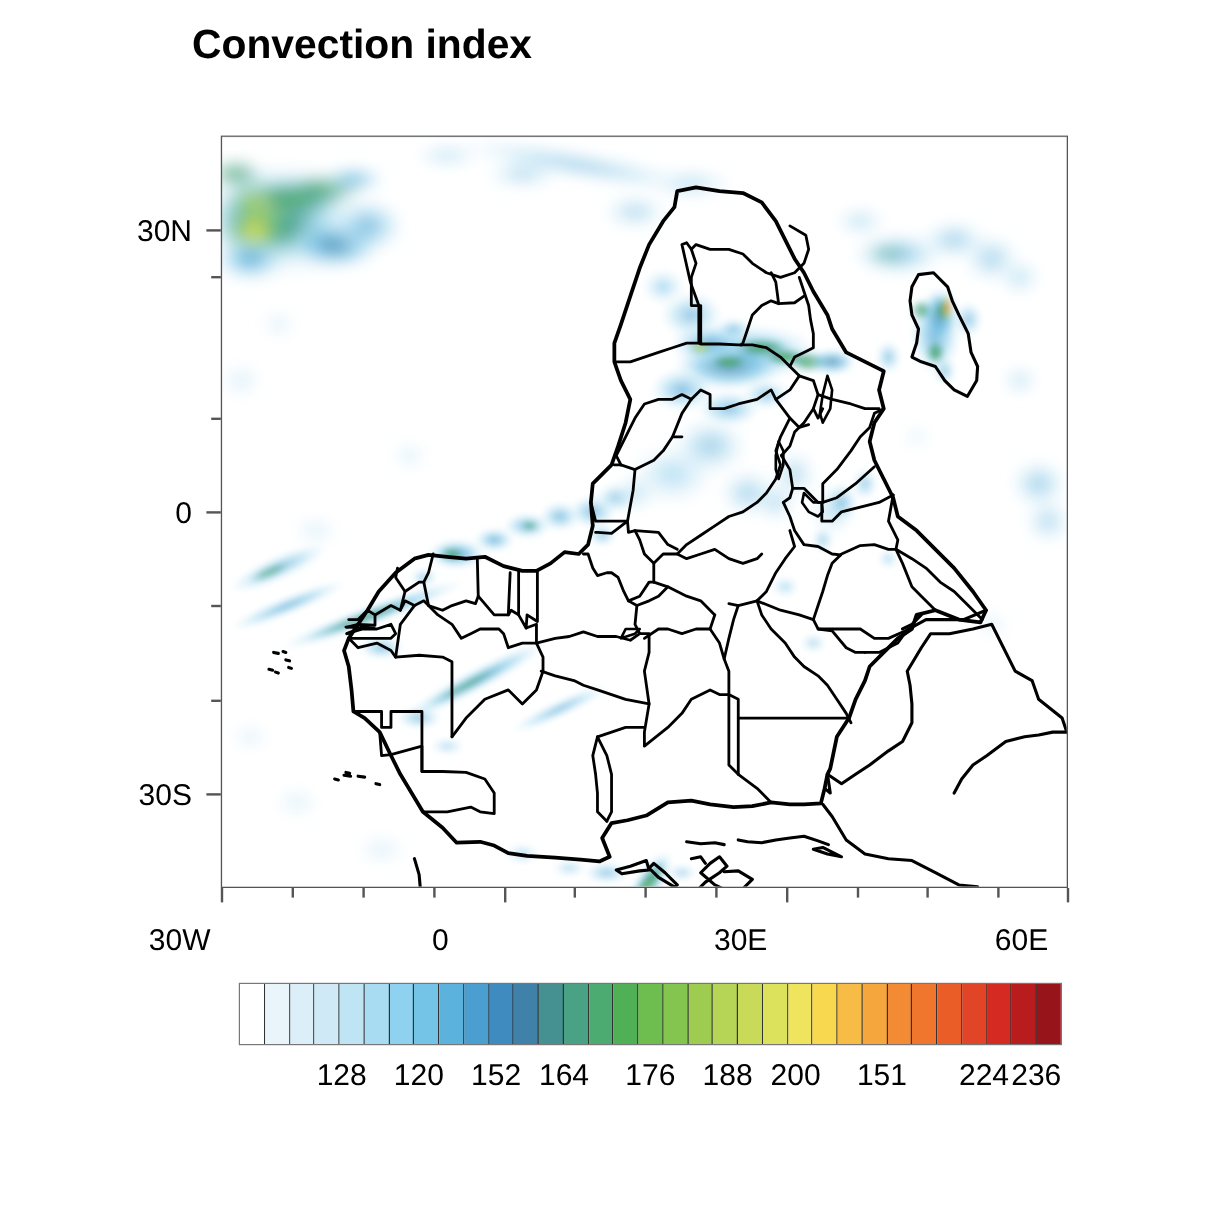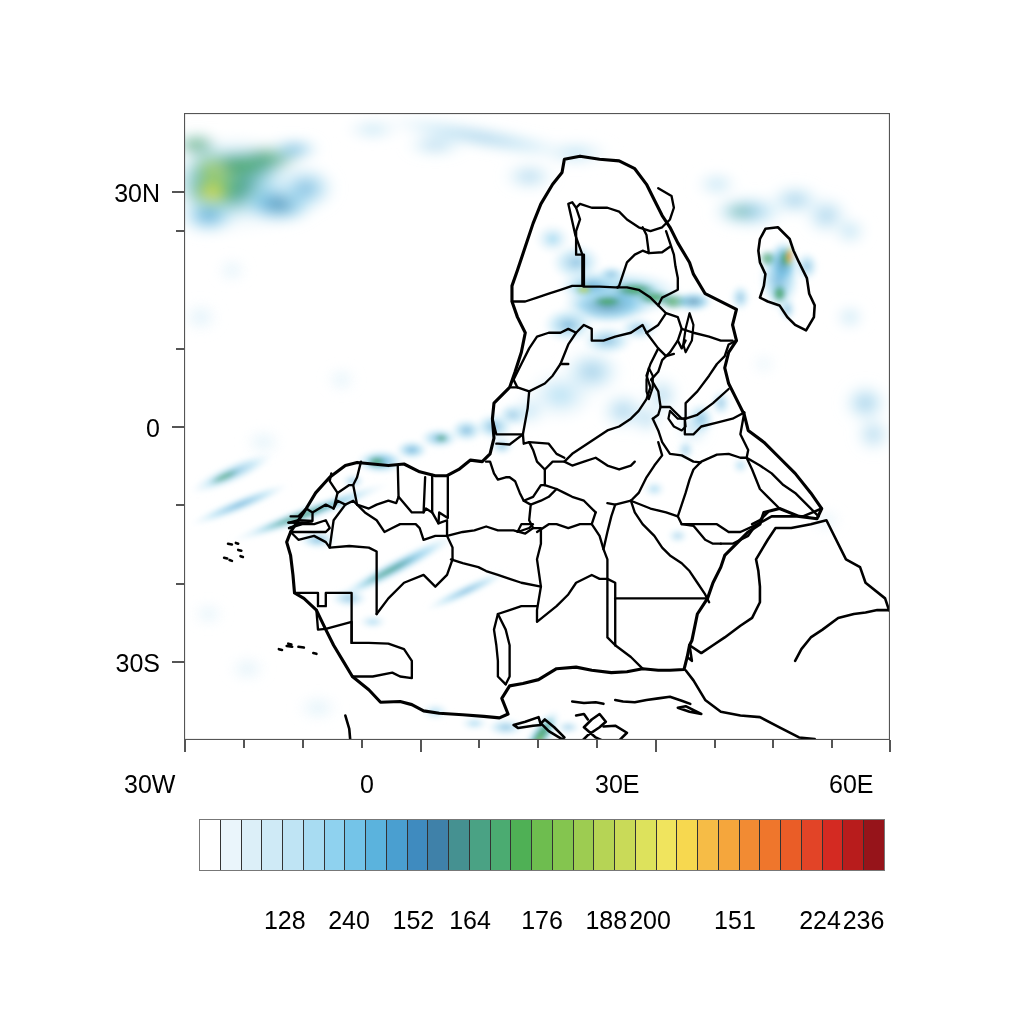--- a/index.html
+++ b/index.html
@@ -35,28 +35,29 @@
   .ylabel{position:absolute;font-size:25px;text-align:right;width:120px;left:40px;}
   .xlabel{position:absolute;font-size:25px;width:120px;}
 
   
   #cbar{
     position:absolute;left:199px;top:819px;width:686px;height:52px;
     display:flex;border:1px solid #777;box-sizing:border-box;
   }
   #cbar .cell{flex:1 1 auto;height:100%;border-right:1px solid #333;box-sizing:border-box;}
   #cbar .cell:last-child{border-right:none;}
-  #cbarlabels{position:absolute;left:0;top:882px;width:848px;height:36px;margin-top:24px;}
+  #cbarlabels{position:absolute;left:0;top:882px;width:848px;height:36px;}
   .cblabel{position:absolute;font-size:25px;text-align:center;width:80px;}
 </style>
 </head>
 <body>
 
 <div id="root">
 
+  <div class="title">Convection index</div>
 
   <div id="mapframe">
     <svg id="mapsvg" viewBox="-30 -40 90 80" preserveAspectRatio="none">
       <defs>
 
         <radialGradient id="gBlue">
             <stop offset="0%" stop-color="#4a9fd0" stop-opacity=".95"></stop>
             <stop offset="55%" stop-color="#a8dcf2" stop-opacity=".75"></stop>
             <stop offset="100%" stop-color="#eaf5fb" stop-opacity="0"></stop>
           </radialGradient>
@@ -502,24 +503,24 @@
       <div class="cell" style="background: rgb(242, 139, 51);"></div>
       <div class="cell" style="background: rgb(239, 118, 44);"></div>
       <div class="cell" style="background: rgb(234, 93, 39);"></div>
       <div class="cell" style="background: rgb(226, 68, 39);"></div>
       <div class="cell" style="background: rgb(212, 42, 34);"></div>
       <div class="cell" style="background: rgb(184, 28, 28);"></div>
       <div class="cell" style="background: rgb(150, 20, 26);"></div>
     </div>
   <div id="cbarlabels">
       <div class="cblabel" style="left: 244.75px;">128</div>
-      <div class="cblabel" style="left: 309.062px;">240</div>
+      <div class="cblabel" style="left: 309.062px;">120</div>
       <div class="cblabel" style="left: 373.375px; text-align: center;">152</div>
       <div class="cblabel" style="left: 430px;">164</div>
       <div class="cblabel" style="left: 502px;">176</div>
       <div class="cblabel" style="left: 566.312px;">188</div>
-      <div class="cblabel" style="left: 610px;">200</div>
+      <div class="cblabel" style="left: 623px;">200</div>
       <div class="cblabel" style="left: 694.938px;">151</div>
       <div class="cblabel" style="left: 780px;">224</div>
       <div class="cblabel" style="left: 823.562px;">236</div>
     </div>
 
 </div>
 
 </body></html>

